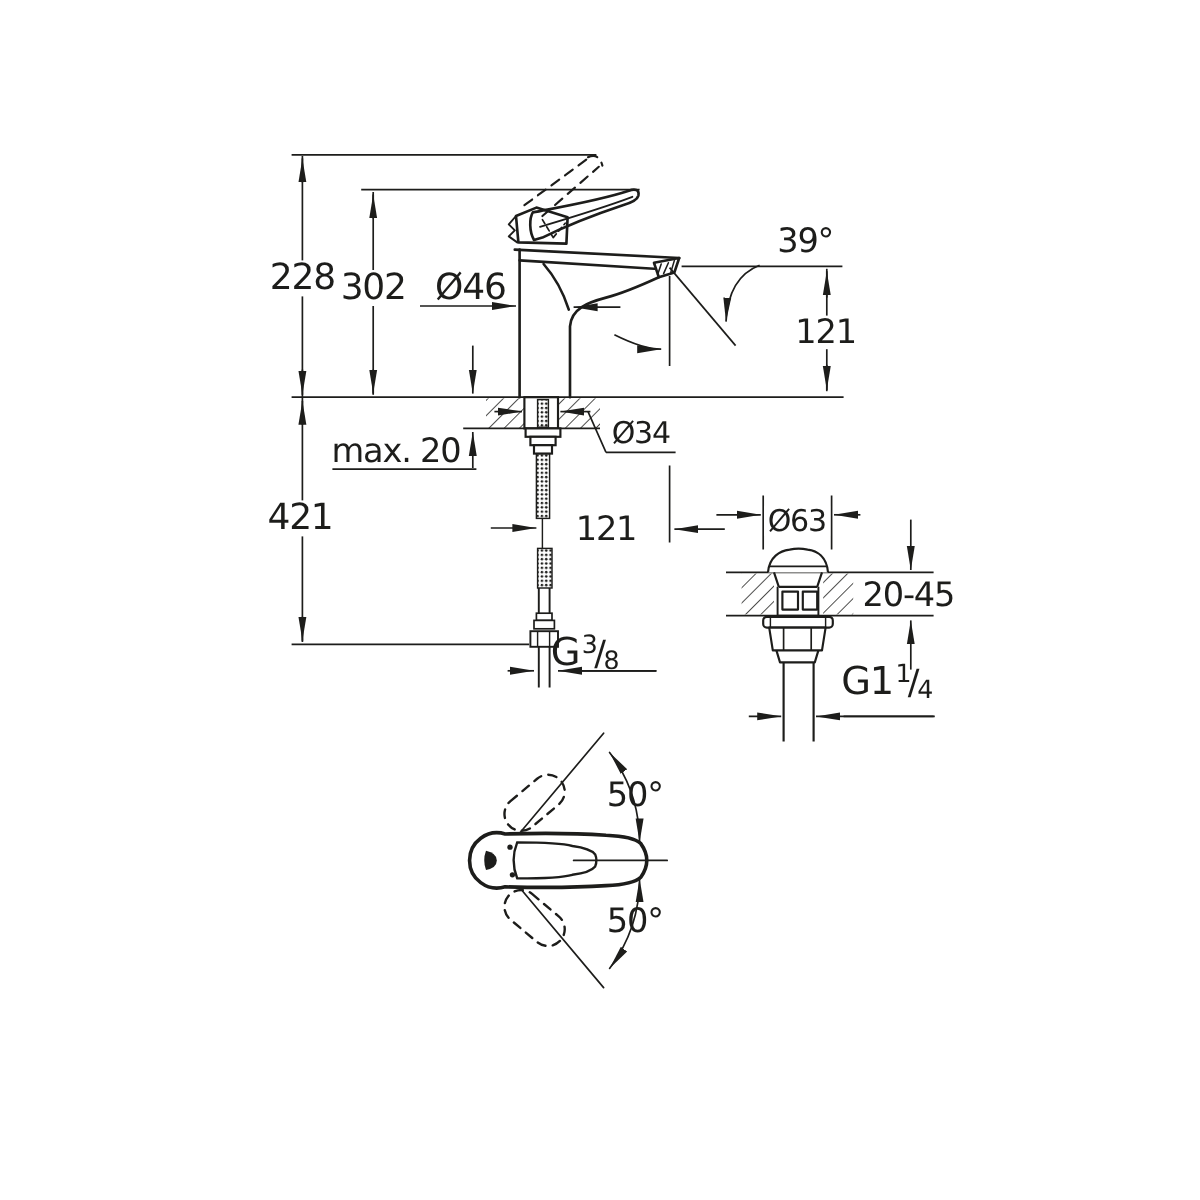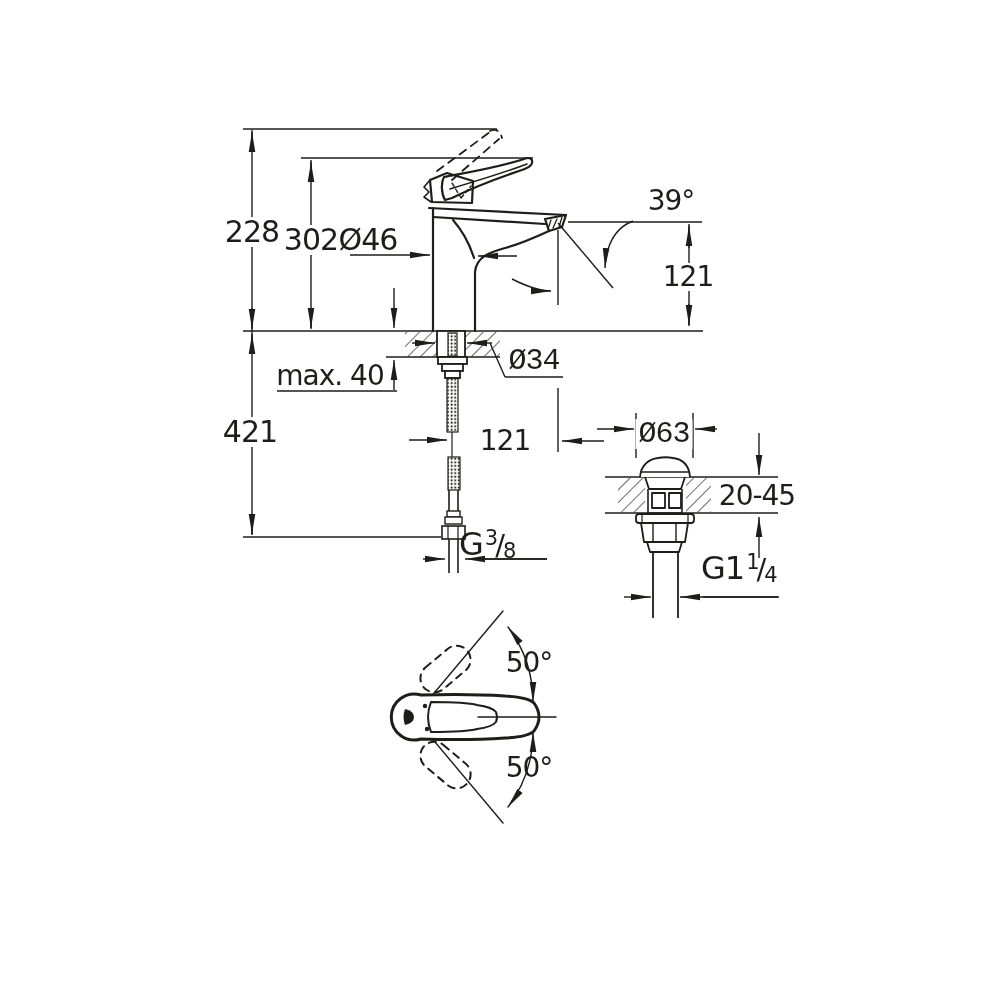--- a/index.html
+++ b/index.html
@@ -14,31 +14,31 @@
     position:absolute;
     transform:translate(-50%,-50%);
     color:var(--line-color,#1d1d1b);
     font-size:30px;
     letter-spacing:-1px;
     white-space:nowrap;
     line-height:1;
   }
   .onLine{background:var(--bg-color,#ffffff);padding:0 3px;}
   .sm{font-size:28px;}
-  .md{font-size:30px;font-family:Liberation Mono, monospace;}
+  .md{font-size:25px;}
   
   .frac{transform:translate(0,-50%);}
   .frac .base{font-size:32px;}
   .frac .sup{font-size:21px;position:relative;top:-10px;margin-left:2px;}
   .frac .slash{font-size:29px;margin-left:-2px;}
   .frac .den{font-size:21px;position:relative;top:3px;margin-left:-1px;}
   
   #t228{left:252px;top:232px}
   #t195{left:311px;top:240px}
-  #tO46{left:368px;top:240px}
+  #tO46{left:392px;top:240px}
   #t39{left:671px;top:201px}
   #t121v{left:688px;top:277px}
   #tmax30{left:330px;top:376px}
   #t365{left:250px;top:432px}
   #tO34{left:534px;top:361px}
   #t121h{left:505px;top:441px}
   #tG38{left:459px;top:544px}
   #tO63{left:664px;top:434px}
   #t3545{left:757px;top:496px}
   #tG114{left:701px;top:568px}
@@ -199,21 +199,21 @@
     <path d="M508,627 A125,125 0 0 1 533,702" stroke-width="1.4" marker-start="url(#ah)" marker-end="url(#ah)"></path>
     <path d="M508,807 A125,125 0 0 0 533,732" stroke-width="1.4" marker-start="url(#ah)" marker-end="url(#ah)"></path>
   </g>
 </svg>
 
 <div id="t228" class="dim onLine">228</div>
 <div id="t195" class="dim onLine">302</div>
 <div id="tO46" class="dim">Ø46</div>
 <div id="t39" class="dim sm">39°</div>
 <div id="t121v" class="dim sm onLine">121</div>
-<div id="tmax30" class="dim sm">max. 40</div>
+<div id="tmax30" class="dim sm">max. 20</div>
 <div id="t365" class="dim onLine">421</div>
 <div id="tO34" class="dim md">Ø34</div>
 <div id="t121h" class="dim sm">121</div>
 <div id="tG38" class="dim frac"><span class="base">G</span><span class="sup">3</span><span class="slash">/</span><span class="den">8</span></div>
 <div id="tO63" class="dim md onLine">Ø63</div>
 <div id="t3545" class="dim sm onLine">20-45</div>
 <div id="tG114" class="dim frac"><span class="base">G1</span><span class="sup">1</span><span class="slash">/</span><span class="den">4</span></div>
 <div id="t50a" class="dim sm">50°</div>
 <div id="t50b" class="dim sm">50°</div>
 

